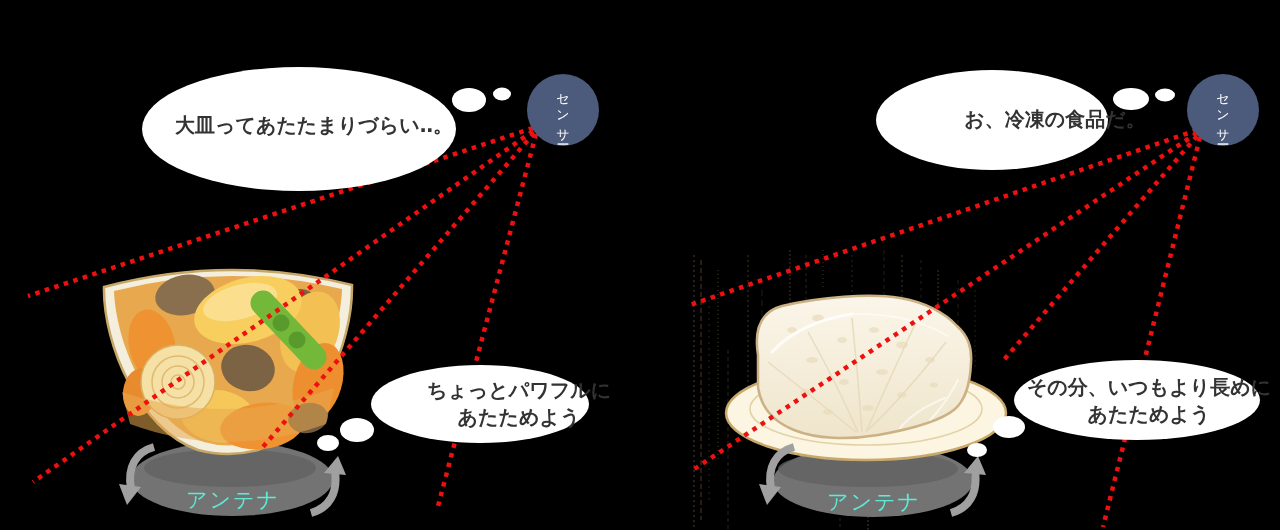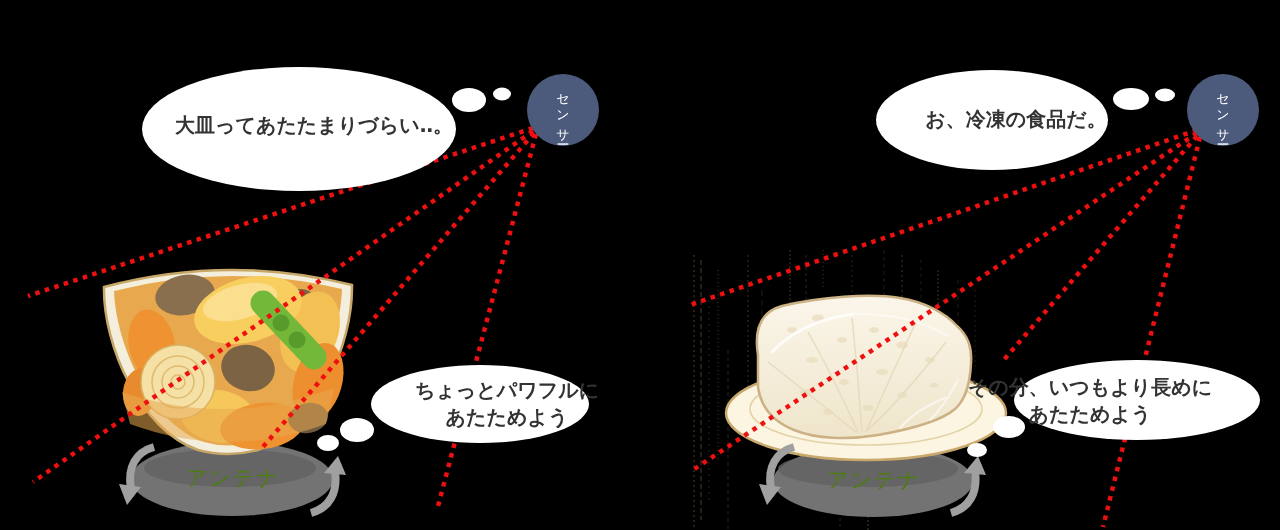--- a/index.html
+++ b/index.html
@@ -28,24 +28,25 @@
     writing-mode:vertical-rl;
     color:#fff;
     font-size:13px;
     letter-spacing:3px;
     line-height:1;
     z-index:5;
   }
   .antenna-label{
     position:absolute;
     transform:translate(-50%,-50%);
-    color:#4d7c0f;
+    color:#5eead4;
     font-size:21px;
     letter-spacing:2px;
     z-index:5;
+    margin-top:22px;
   }
 </style>
 </head>
 <body>
 
 <div class="stage" style="background: rgb(0, 0, 0);">
 
 <svg width="1280" height="530" viewBox="0 0 1280 530">
 
   <defs>
@@ -192,30 +193,30 @@
   </g>
 
   <circle cx="563" cy="110" r="36" fill="#4c5a7c"></circle>
   <circle cx="1223" cy="110" r="36" fill="#4c5a7c"></circle>
 </svg>
 
   <div class="txt bubble-txt-lg" style="left:299px;top:125px;">
     <div>大皿ってあたたまりづらい‥。</div>
   </div>
 
-  <div class="txt bubble-txt" style="left:492px;top:404px;">
+  <div class="txt bubble-txt" style="left:504px;top:404px;">
     <div>ちょっとパワフルに</div>
     <div>あたためよう</div>
   </div>
 
-  <div class="txt bubble-txt-lg" style="left:1001px;top:119px;">
+  <div class="txt bubble-txt-lg" style="left:1040px;top:119px;">
     <div>お、冷凍の食品だ。</div>
   </div>
 
-  <div class="txt bubble-txt" style="left:1075px;top:401px;">
+  <div class="txt bubble-txt" style="left:1134px;top:401px;">
     <div>その分、いつもより長めに</div>
     <div>あたためよう</div>
   </div>
 
   <div class="sensor-label" style="left:563px;top:112px;">センサー</div>
   <div class="sensor-label" style="left:1223px;top:112px;">センサー</div>
 
   <div class="antenna-label" style="left:233px;top:478px;">アンテナ</div>
   <div class="antenna-label" style="left:874px;top:480px;">アンテナ</div>
 

